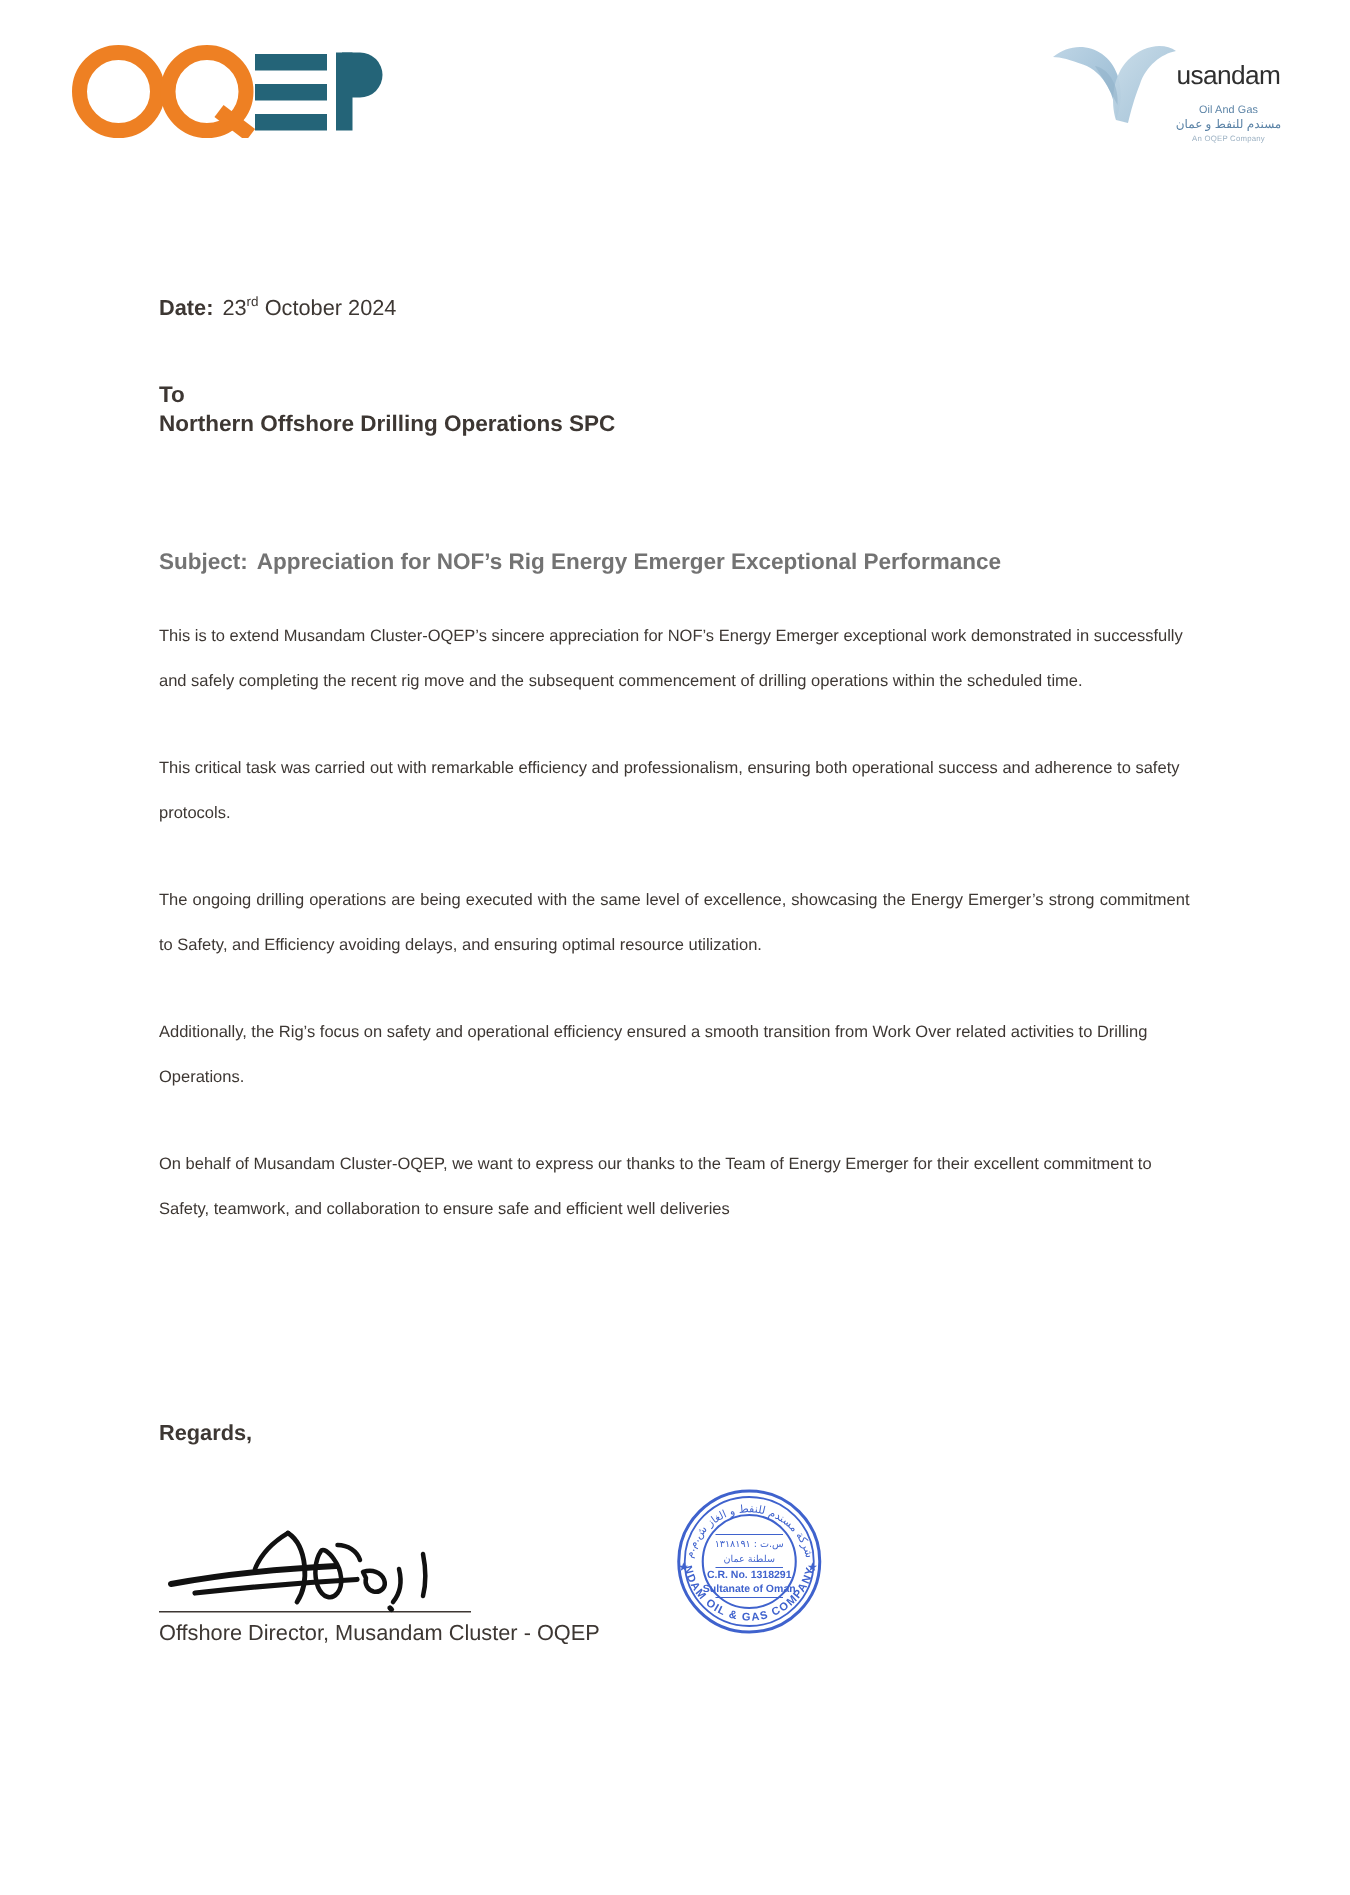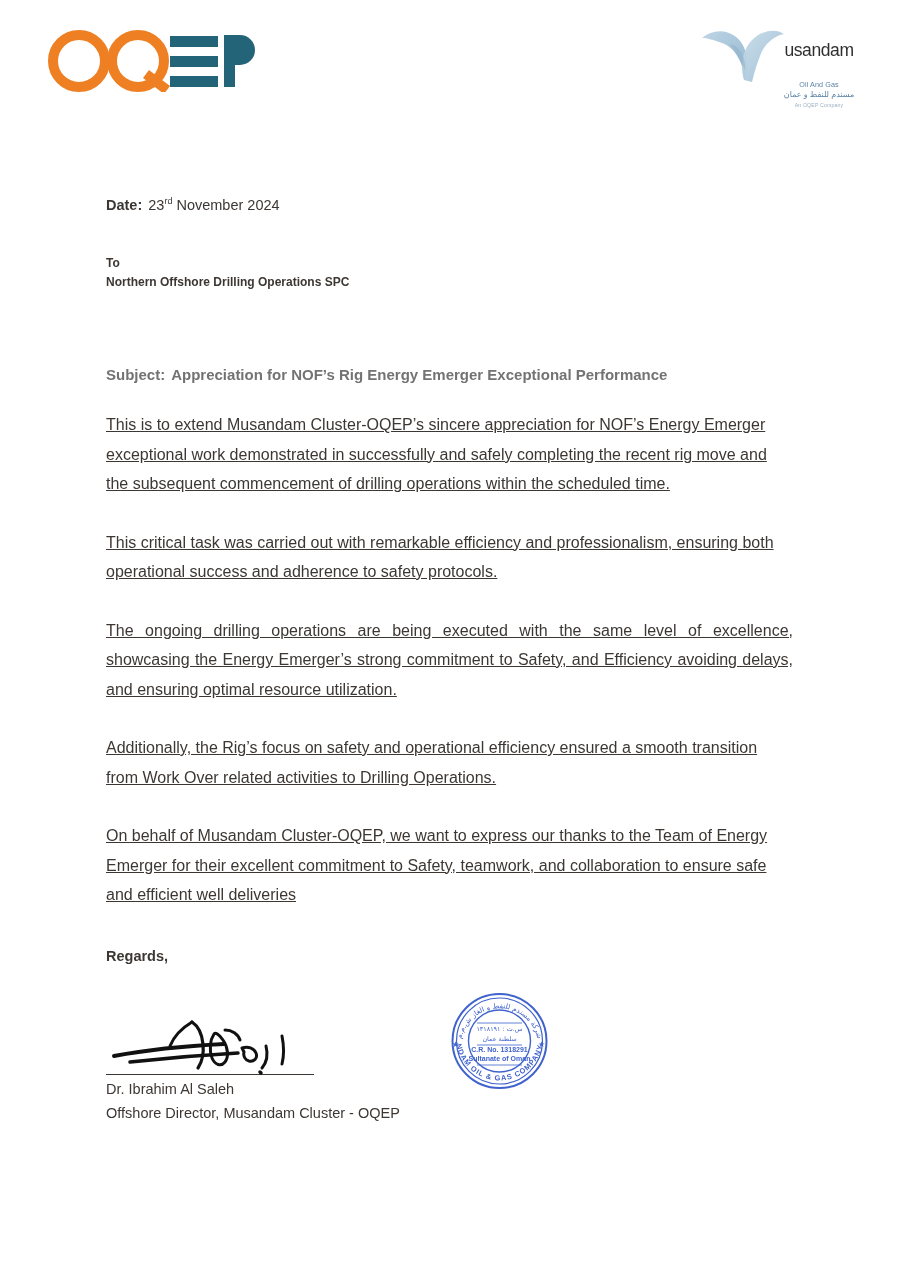--- a/index.html
+++ b/index.html
@@ -58,21 +58,21 @@
     font-size: 17.5px;
     letter-spacing: -0.4px;
     color: #2f2f2f;
     line-height: 1;
     font-weight: 400;
   }
   .m-sub {
     font-size: 7.2px;
     color: #5b83a6;
     line-height: 1.35;
-    margin-top: 20px;
+    margin-top: 8px;
     letter-spacing: 0.1px;
   }
   .m-ar {
     font-size: 8px;
     color: #5b83a6;
     line-height: 1.3;
     direction: rtl;
     margin-top: 1px;
   }
   .m-tag {
@@ -101,21 +101,21 @@
   }
   .date-line .lbl { font-weight: bold; }
   .date-line .val { font-weight: normal; margin-left: 6px; }
   .date-line sup { font-size: 0.62em; vertical-align: super; }
 
   .to-block {
     position: absolute;
     top: 254px;
     left: 0;
     font-weight: bold;
-    font-size: 12px;
+    font-size: 15px;
     line-height: 19px;
     color: #3d3733;
   }
 
   .subject {
     position: absolute;
     top: 366px;
     left: 0;
     font-weight: bold;
     font-size: 15px;
@@ -124,26 +124,25 @@
   }
   .subject .sbj-lbl { margin-right: 6px; }
 
   .paras {
     position: absolute;
     top: 410px;
     left: 0;
     width: 687px;
   }
   .para {
-    font-size: 16px;
+    font-size: 11px;
     line-height: 29.5px;
     color: #3d3733;
     margin: 0 0 29px 0;
     text-align: left;
-    text-decoration: underline;
   }
   .para.justify { text-align: justify; text-justify: inter-word; }
 
   .regards {
     position: absolute;
     top: 948px;
     left: 0;
     font-weight: bold;
     font-size: 14.5px;
     color: #3d3733;
@@ -229,21 +228,21 @@
       <div class="m-sub">Oil And Gas</div>
       <div class="m-ar">مسندم للنفط و عمان</div>
       <div class="m-tag">An OQEP Company</div>
     </div>
   </div>
 </div>
 
 <div class="page">
 
   <div class="date-line">
-    <span class="lbl">Date:</span><span class="val"><span>23</span><sup>rd</sup><span> November 2024</span></span>
+    <span class="lbl">Date:</span><span class="val"><span>23</span><sup>rd</sup><span> October 2024</span></span>
   </div>
 
   <div class="to-block">
     <div>To</div>
     <div>Northern Offshore Drilling Operations SPC</div>
   </div>
 
   <div class="subject">
     <span class="sbj-lbl">Subject:</span><span>Appreciation for NOF’s Rig Energy Emerger Exceptional Performance</span>
   </div>
@@ -269,21 +268,20 @@
           <path d="M 108 34 C 104 40 103 50 106 58 C 109 65 115 67 119 62 C 123 57 122 47 117 40 C 113 34 109 32 108 34 Z" stroke-width="3"></path>
           <path d="M 119 30 C 126 30 132 34 134 40" stroke-width="3"></path>
           <path d="M 136 48 C 142 46 148 48 150 53 C 152 58 148 62 143 61 C 139 60 137 56 138 52 Z" stroke-width="3"></path>
           <path d="M 160 46 C 162 54 161 62 156 68" stroke-width="3"></path>
           <path d="M 176 36 C 178 46 178 56 176 64" stroke-width="3"></path>
           <path d="M 154 72 L 155 73" stroke-width="3.5"></path>
         </g>
       </svg>
     </div>
     <div class="sig-rule"></div>
-    <div class="sig-name">Dr. Ibrahim Al Saleh</div>
     <div class="sig-name">Offshore Director, Musandam Cluster - OQEP</div>
   </div>
 </div>
 
 <div class="stamp">
   <svg width="113" height="115" viewBox="0 0 113 115" xmlns="http://www.w3.org/2000/svg">
     <defs>
       <path id="arcOuter" d="M 13 60 A 44 44 0 0 0 100 60"></path>
       <path id="arcTop" d="M 18 58 A 39 39 0 0 1 95 58"></path>
     </defs>

